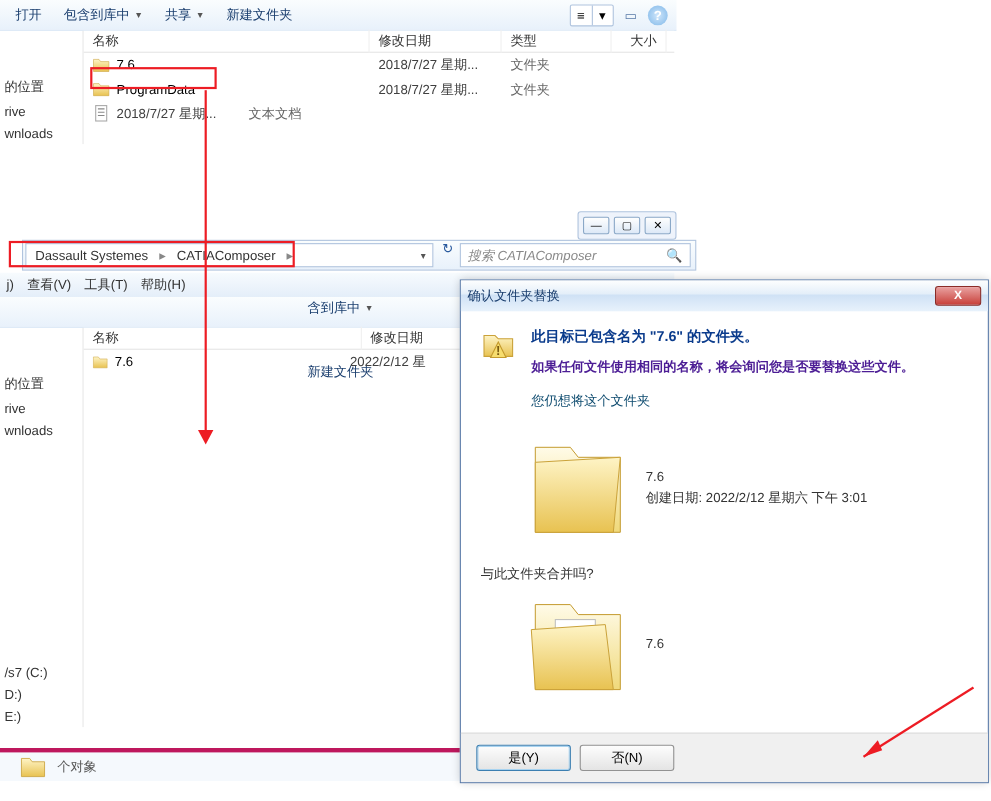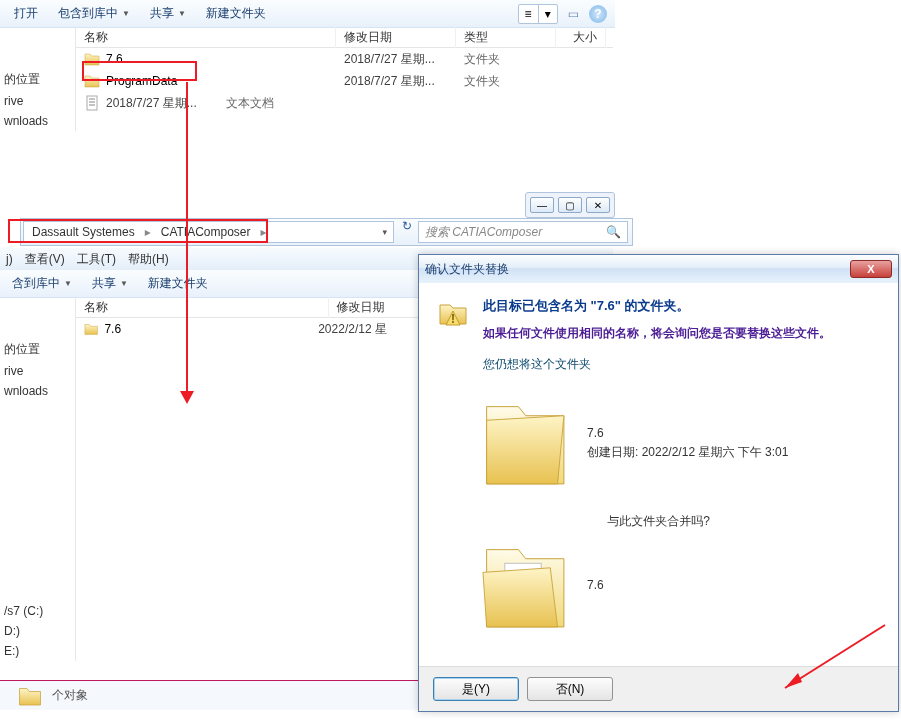--- a/index.html
+++ b/index.html
@@ -41,47 +41,47 @@
 .addr-dd { padding: 0 6px; color: #555; font-size: 9px; }
 .refresh { padding: 0 6px; color: #2a5a9e; cursor: pointer; }
 .search-box { width: 210px; margin: 2px 4px 2px 0; height: 22px; border: 1px solid #b0c4de; background: #fff; display: flex; align-items: center; padding: 0 6px; color: #888; font-style: italic; }
 .search-mag { margin-left: auto; color: #5a7ba8; font-style: normal; }
 
 .highlight-red2 { position: absolute; top: 219px; left: 8px; width: 260px; height: 24px; border: 2px solid #ed1c24; pointer-events: none; }
 
 .menubar2 { position: absolute; top: 248px; left: 0; width: 613px; height: 22px; background: linear-gradient(#f7fbfe, #e4eef9); display: flex; align-items: center; padding-left: 6px; gap: 12px; }
 .menubar2 span { color: #333; cursor: pointer; }
 
-.toolbar2 { position: absolute; top: 270px; left: 0; width: 613px; height: 28px; background: linear-gradient(#fafdfe, #e8f1fb); border-bottom: 1px solid #d6e5f5; display: flex; align-items: center; gap: 8px; padding-left: 6px; }
+.toolbar2 { position: absolute; top: 270px; left: 0; width: 613px; height: 28px; background: linear-gradient(#fafdfe, #e8f1fb); border-bottom: 1px solid #d6e5f5; display: flex; align-items: center; gap: 8px; padding-left: 6px; flex-direction: column; }
 
 .columns2 { position: absolute; top: 298px; left: 76px; width: 350px; height: 20px; background: #fff; border-bottom: 1px solid #e5e5e5; display: flex; align-items: center; }
 .filelist2 { position: absolute; top: 318px; left: 76px; width: 350px; }
 
 .sidebar2 { position: absolute; top: 298px; left: 0; width: 76px; border-right: 1px solid #e8e8e8; padding-top: 40px; }
 
-.status2 { position: absolute; top: 680px; left: 0; width: 613px; height: 30px; border-top: 1px solid #be185d; display: flex; align-items: center; padding-left: 18px; gap: 10px; color: #555; background: #f5f9fd; }
+.status2 { position: absolute; top: 680px; left: 0; width: 613px; height: 30px; border-top: 4px solid #be185d; display: flex; align-items: center; padding-left: 18px; gap: 10px; color: #555; background: #f5f9fd; }
 
 
 .arrow-down { position: absolute; top: 82px; left: 186px; width: 2px; height: 310px; background: #ed1c24; }
 .arrow-down::after { content: ''; position: absolute; bottom: -12px; left: -6px; border-left: 7px solid transparent; border-right: 7px solid transparent; border-top: 13px solid #ed1c24; }
 
 
 .dialog { position: absolute; top: 254px; left: 418px; width: 481px; border: 1px solid #5a7ba8; background: #fff; box-shadow: 0 0 8px rgba(0,0,0,0.2); }
 .dlg-title { height: 28px; background: linear-gradient(#fdfefe, #e3eef9 45%, #cfe1f5 46%, #e8f2fc); display: flex; align-items: center; padding: 0 6px; color: #1a3e6e; font-weight: normal; }
 .dlg-close { margin-left: auto; width: 42px; height: 18px; background: linear-gradient(#e9a1a0, #c8403a); border: 1px solid #8a2b26; border-radius: 3px; color: #fff; display: flex; align-items: center; justify-content: center; font-weight: bold; font-size: 11px; cursor: pointer; }
 .dlg-body { padding: 14px 18px 10px 18px; }
 .dlg-toprow { display: flex; gap: 14px; margin-bottom: 12px; }
 .warn-icon { width: 32px; height: 32px; flex-shrink: 0; }
 .dlg-msg { color: #0a3b8c; font-size: 13px; font-weight: bold; margin-bottom: 10px; }
 .dlg-sub { color: #4c1d95; margin-bottom: 14px; font-weight: bold; }
 .dlg-keep { color: #0c4a6e; margin-bottom: 8px; }
 .folder-block { display: flex; gap: 18px; align-items: center; margin: 6px 0 20px 40px; }
 .big-folder { width: 92px; height: 100px; }
 .folder-info { color: #333; line-height: 1.6; }
-.merge-q { color: #333; margin: 10px 0 6px 0; text-align: center; }
+.merge-q { color: #333; margin: 10px 0 6px 0; }
 .dlg-buttons { background: #f0f0f0; border-top: 1px solid #dcdcdc; padding: 10px 14px; display: flex; gap: 8px; }
 .dlg-btn { min-width: 86px; height: 24px; border: 1px solid #929292; background: linear-gradient(#fdfdfd, #e4e4e4); border-radius: 3px; cursor: pointer; display: flex; align-items: center; justify-content: center; }
 .dlg-btn.focus { border: 1px solid #3c7fb1; box-shadow: 0 0 0 1px #a8d3f0 inset; }
 
 .arrow-to-yes { position: absolute; top: 620px; left: 770px; width: 120px; height: 80px; pointer-events: none; }
 </style>
 </head>
 <body>
 
 <svg width="0" height="0" style="position:absolute">

